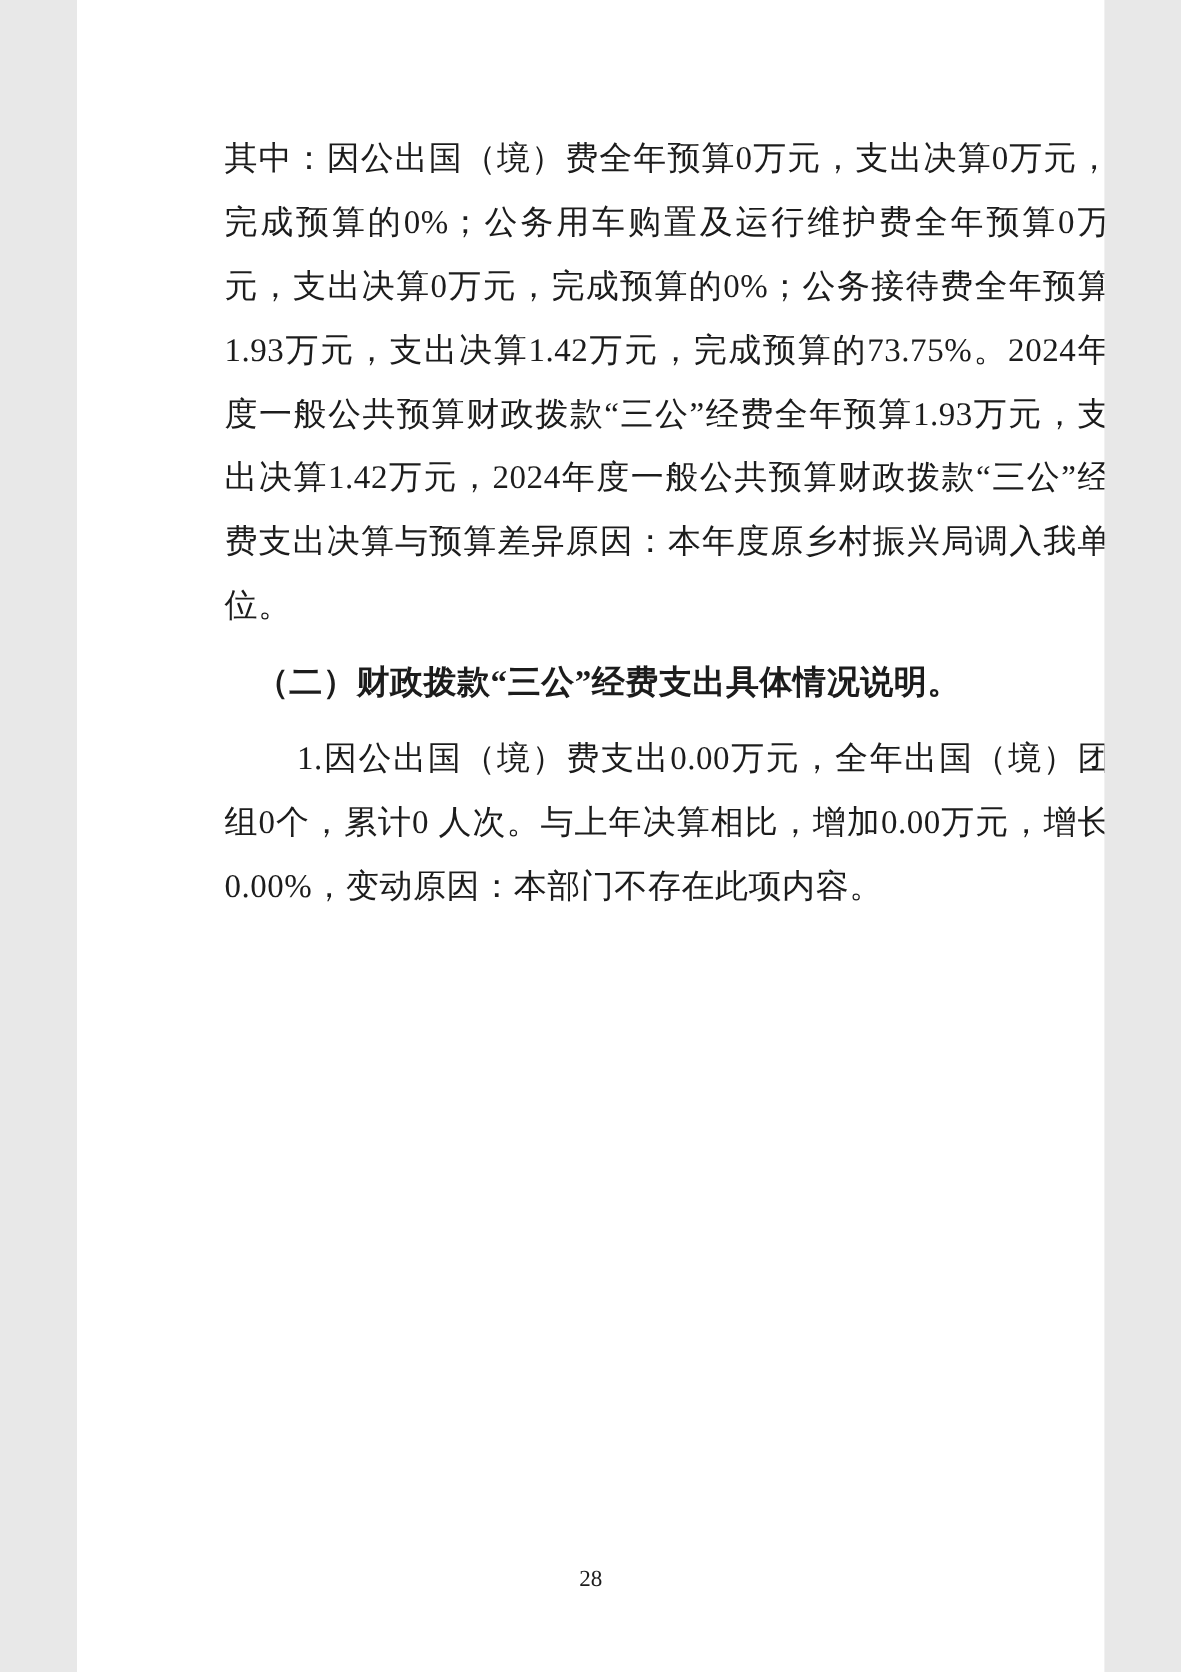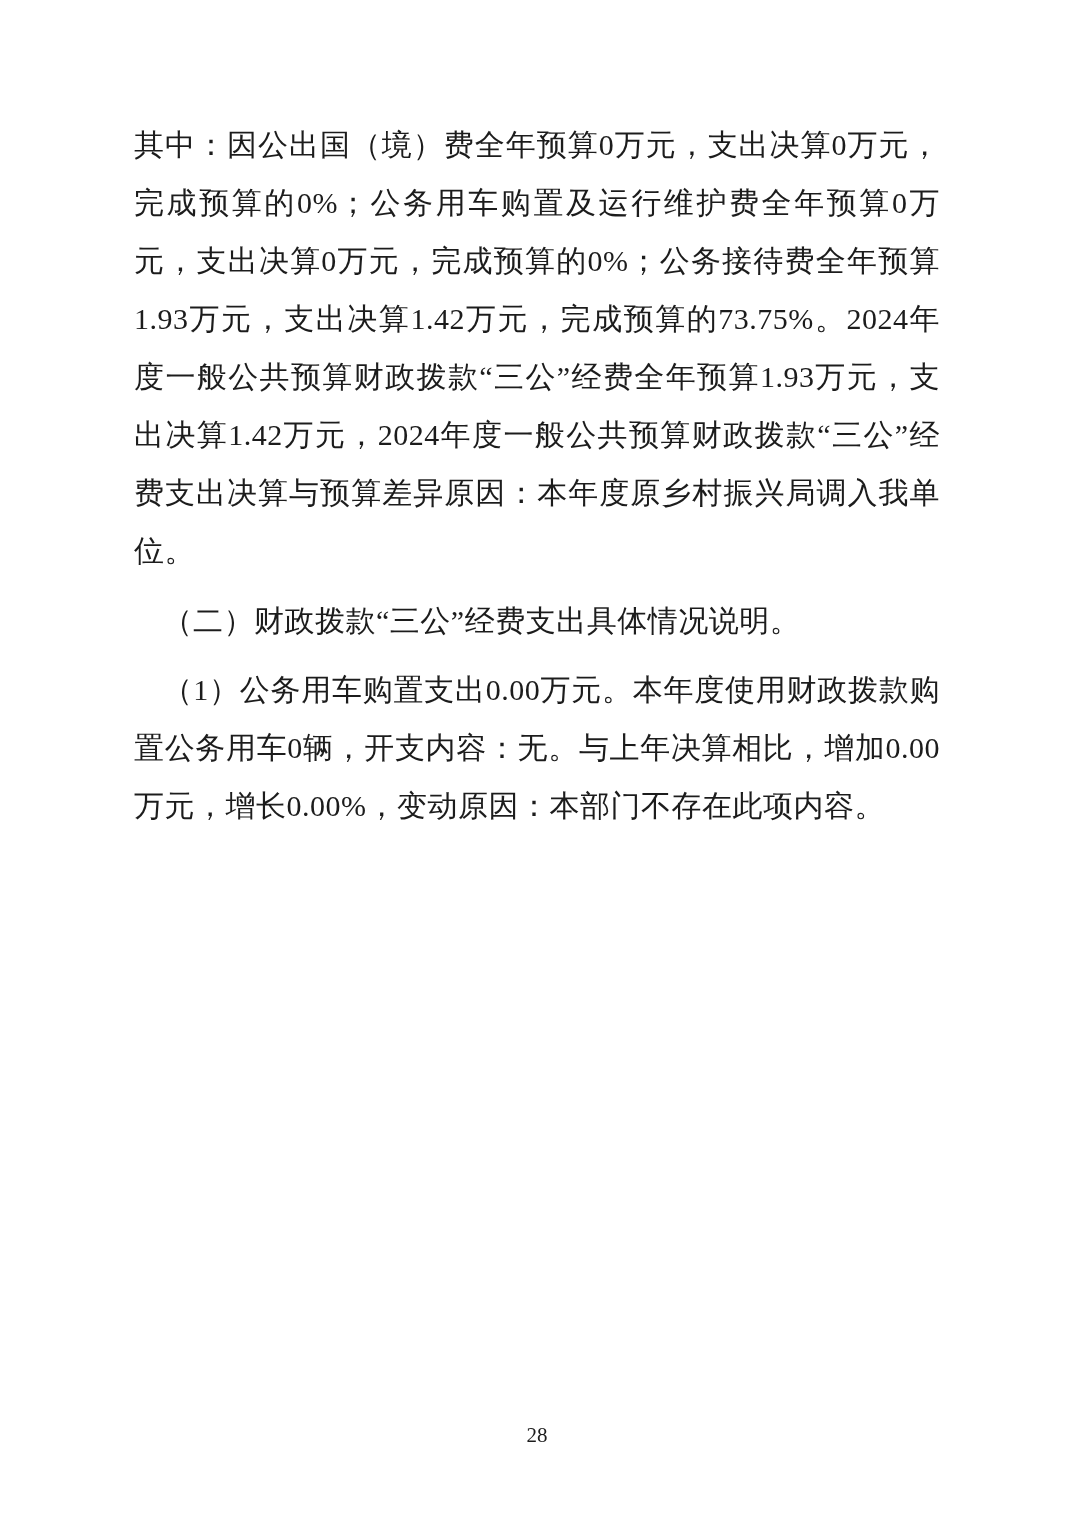--- a/index.html
+++ b/index.html
@@ -2,21 +2,21 @@
 <html><head>
 <meta charset="utf-8">
 <style>
   html, body {
     margin: 0;
     padding: 0;
     background: #e8e8e8;
   }
   .page {
     position: relative;
-    width: 1074px;
+    width: 934px;
     height: 1520px;
     margin: 0 auto;
     background: #ffffff;
     overflow: hidden;
     font-family: "Liberation Serif", serif;
     color: #1c1c1c;
   }
   .content {
     position: absolute;
     top: 116px;
@@ -31,21 +31,21 @@
     margin: 0 0 9px 0;
     letter-spacing: 0.5px;
   }
   .indent-2 {
     text-indent: 2.2em;
   }
   .indent-1 {
     text-indent: 0.95em;
   }
   .heading {
-    font-weight: normal;
+    font-weight: bold;
     text-indent: 0.95em;
     margin: 12px 0 11px 0;
   }
   .page-number {
     position: absolute;
     bottom: 72px;
     left: 0;
     width: 100%;
     text-align: center;
     font-size: 21px;
@@ -56,21 +56,21 @@
 <body>
 
 <div class="page">
   <div class="content">
 
     <p class="para">其中：因公出国（境）费全年预算0万元，支出决算0万元，完成预算的0%；公务用车购置及运行维护费全年预算0万元，支出决算0万元，完成预算的0%；公务接待费全年预算1.93万元，支出决算1.42万元，完成预算的73.75%。2024年度一般公共预算财政拨款“三公”经费全年预算1.93万元，支出决算1.42万元，2024年度一般公共预算财政拨款“三公”经费支出决算与预算差异原因：本年度原乡村振兴局调入我单位。</p>
 
     <p class="para heading">（二）财政拨款“三公”经费支出具体情况说明。</p>
 
 
+    <p class="para indent-2">1.因公出国（境）费支出0.00万元，全年出国（境）团组0个，累计0 人次。与上年决算相比，增加0.00万元，增长0.00%，变动原因：本部门不存在此项内容。</p>
 
 
-    <p class="para indent-1">（1）公务用车购置支出0.00万元。本年度使用财政拨款购置公务用车0辆，开支内容：无。与上年决算相比，增加0.00万元，增长0.00%，变动原因：本部门不存在此项内容。</p>
 
 
   </div>
 
   <div class="page-number">28</div>
 </div>
 
 </body></html>

